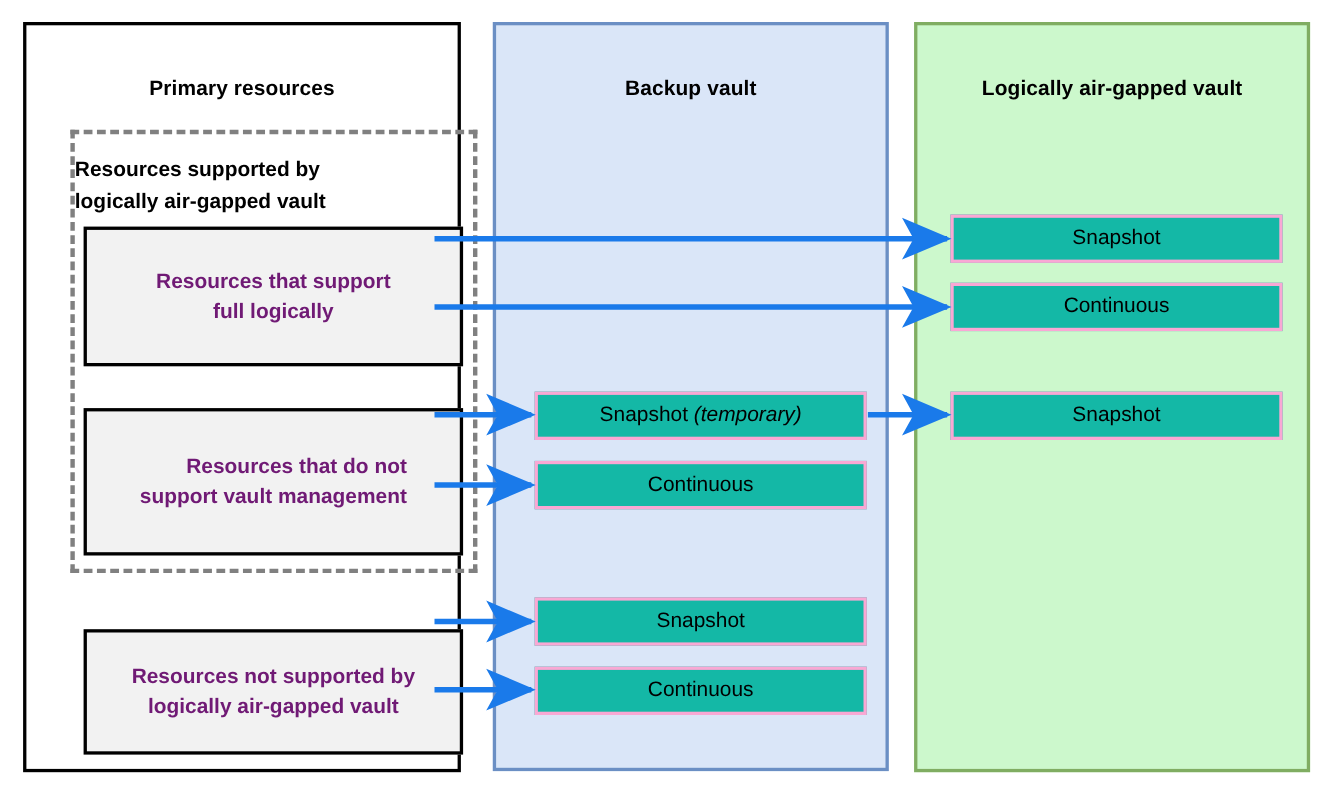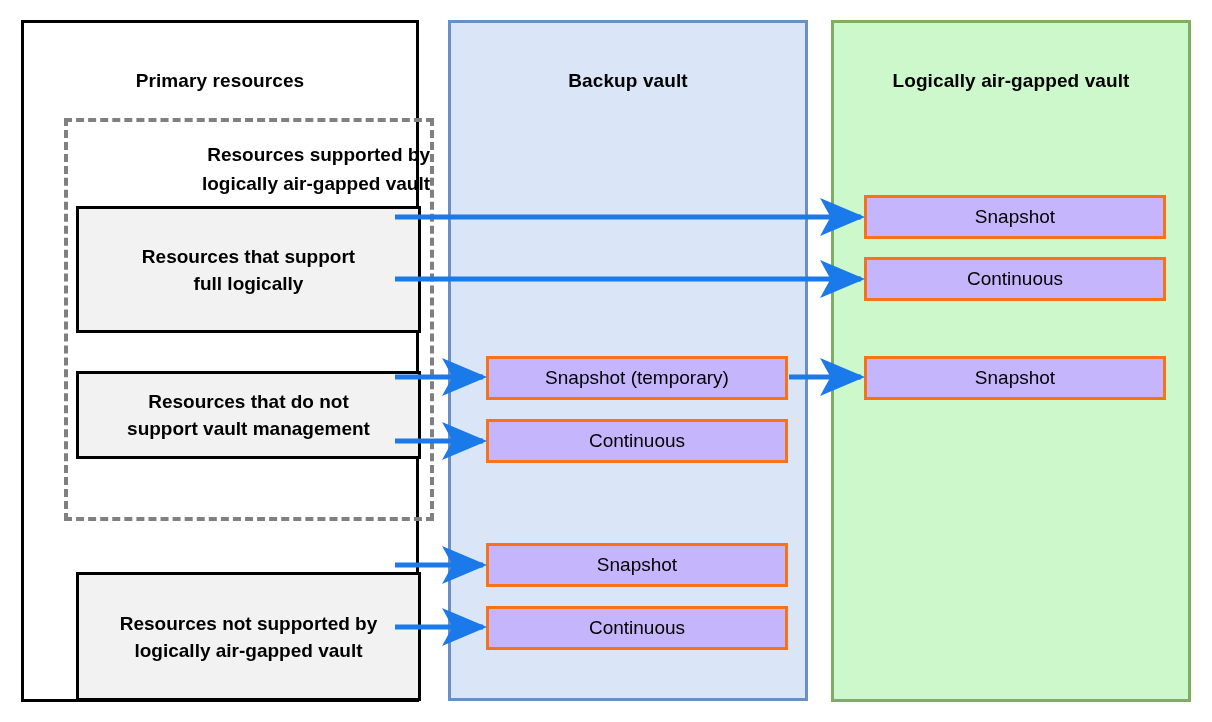--- a/index.html
+++ b/index.html
@@ -65,21 +65,21 @@
     left: 40px; top: 95px;
     width: 370px; height: 403px;
     box-sizing: border-box;
     border: 4px dashed #808080;
     background: transparent;
   }
   .dashed-group-title {
     position: absolute;
     left: 0; right: 0;
     top: 18px;
-    text-align: right;
+    text-align: left;
     font-size: 19px;
     font-weight: bold;
     line-height: 29px;
     color: #000000;
   }
 
   
   .res-box {
     position: absolute;
     box-sizing: border-box;
@@ -87,42 +87,42 @@
     width: 345px;
     background: #f2f2f2;
     border: 3px solid #000000;
     display: flex;
     align-items: center;
     justify-content: center;
     text-align: center;
     font-size: 19px;
     font-weight: bold;
     line-height: 27px;
-    color: #000000;
+    color: #701a75;
     padding: 0 24px;
   }
   .res-box-1 { top: 183px; height: 127px; }
-  .res-box-2 { top: 348px; height: 88px; }
-  .res-box-3 { top: 549px; height: 129px; }
+  .res-box-2 { top: 348px; height: 134px; text-align: right; }
+  .res-box-3 { top: 549px; height: 114px; }
 
   
   .rp-box {
     position: absolute;
     box-sizing: border-box;
-    background: #c4b5fd;
-    border: 3px solid #f97316;
+    background: #14b8a6;
+    border: 3px solid #f9a8d4;
     display: flex;
     align-items: center;
     justify-content: center;
     text-align: center;
     font-size: 19px;
     color: #000000;
     white-space: nowrap;
   }
-  .rp-box .em { }
+  .rp-box .em { font-style: italic; }
 
   .bv-box { left: 486px; width: 302px; height: 44px; }
   .bv-snapshot-temp { top: 356px; }
   .bv-continuous-1  { top: 419px; }
   .bv-snapshot-2    { top: 543px; }
   .bv-continuous-2  { top: 606px; }
 
   .lag-box { left: 864px; width: 302px; height: 44px; }
   .lag-snapshot-1  { top: 195px; }
   .lag-continuous  { top: 257px; }

